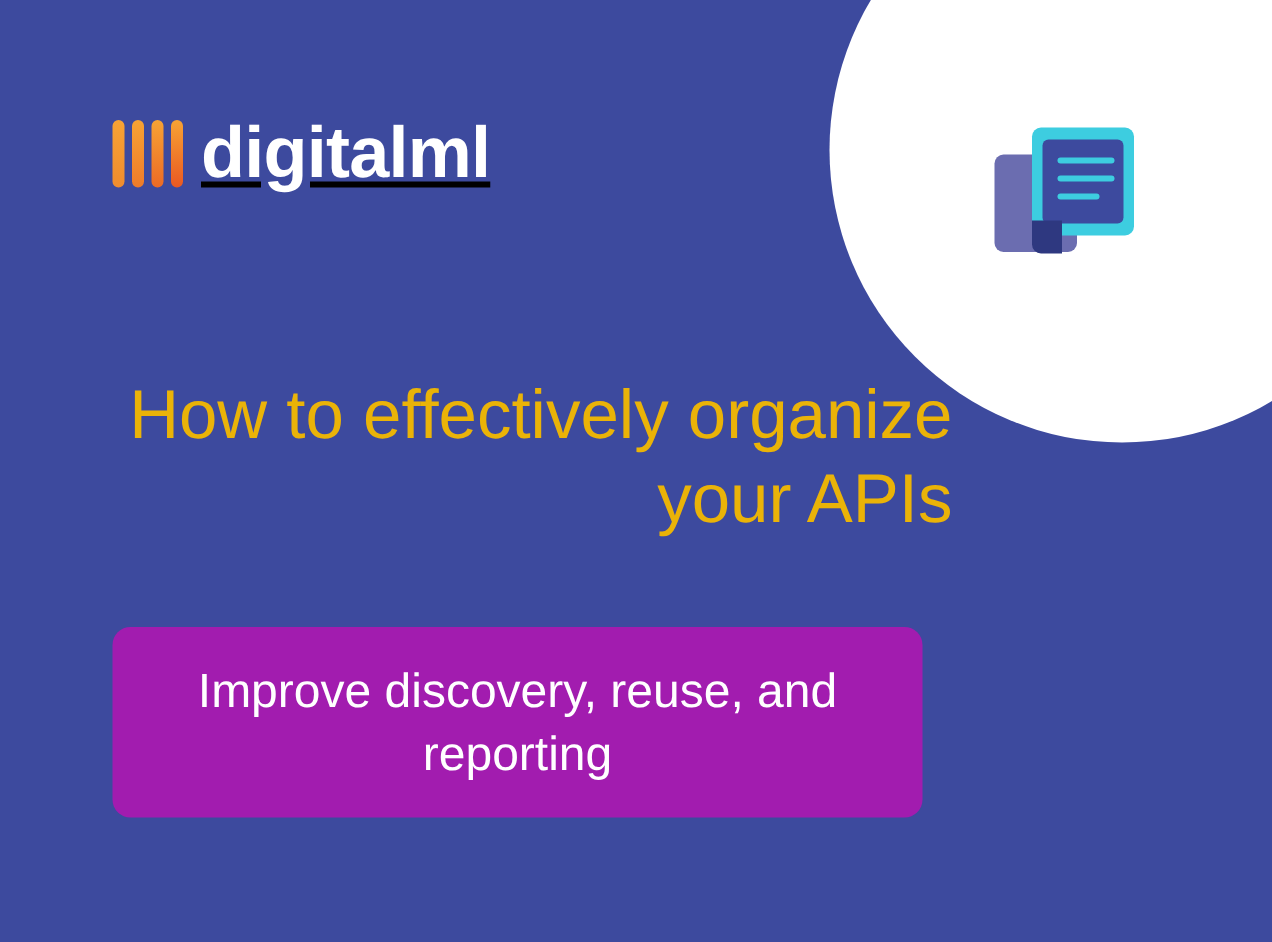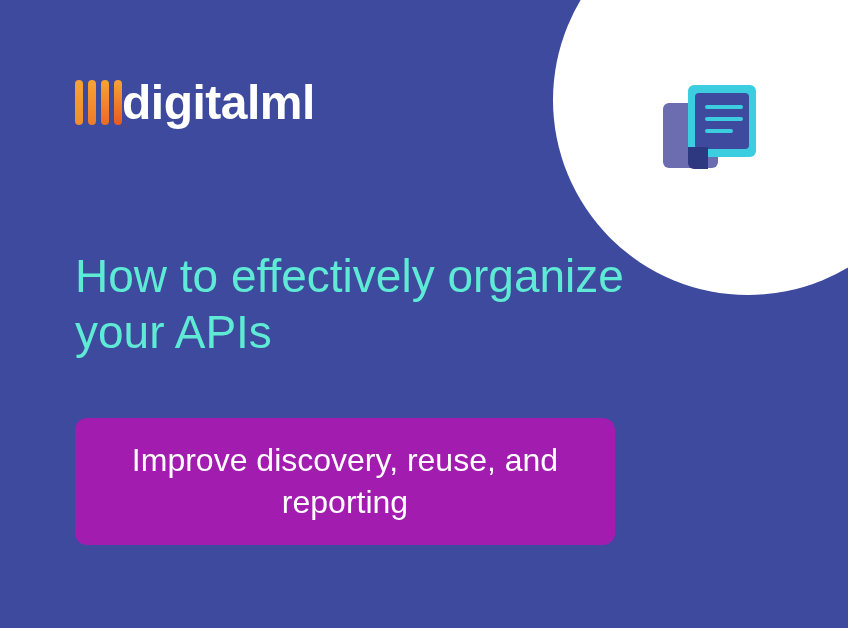--- a/index.html
+++ b/index.html
@@ -87,20 +87,22 @@
       height: 22px;
       background: #2e3880;
       border-radius: 0 0 0 6px;
     }
     .logo {
       position: absolute;
       top: 75px;
       left: 75px;
       display: flex;
       align-items: center;
+      gap: 12px;
+      text-decoration: underline;
     }
     .logo-bars {
       display: flex;
       gap: 5px;
       align-items: flex-end;
     }
     .bar {
       width: 8px;
       height: 45px;
       border-radius: 4px;
@@ -120,25 +122,26 @@
     .logo-text {
       color: #ffffff;
       font-size: 48px;
       font-weight: 600;
       letter-spacing: -0.5px;
     }
     .headline {
       position: absolute;
       top: 248px;
       left: 75px;
-      color: #5eead4;
+      color: #eab308;
       font-size: 46px;
       font-weight: 400;
       line-height: 1.22;
       max-width: 560px;
+      text-align: right;
     }
     .cta {
       position: absolute;
       top: 418px;
       left: 75px;
       width: 540px;
       background: #a21caf;
       border-radius: 12px;
       padding: 22px 30px;
       text-align: center;

